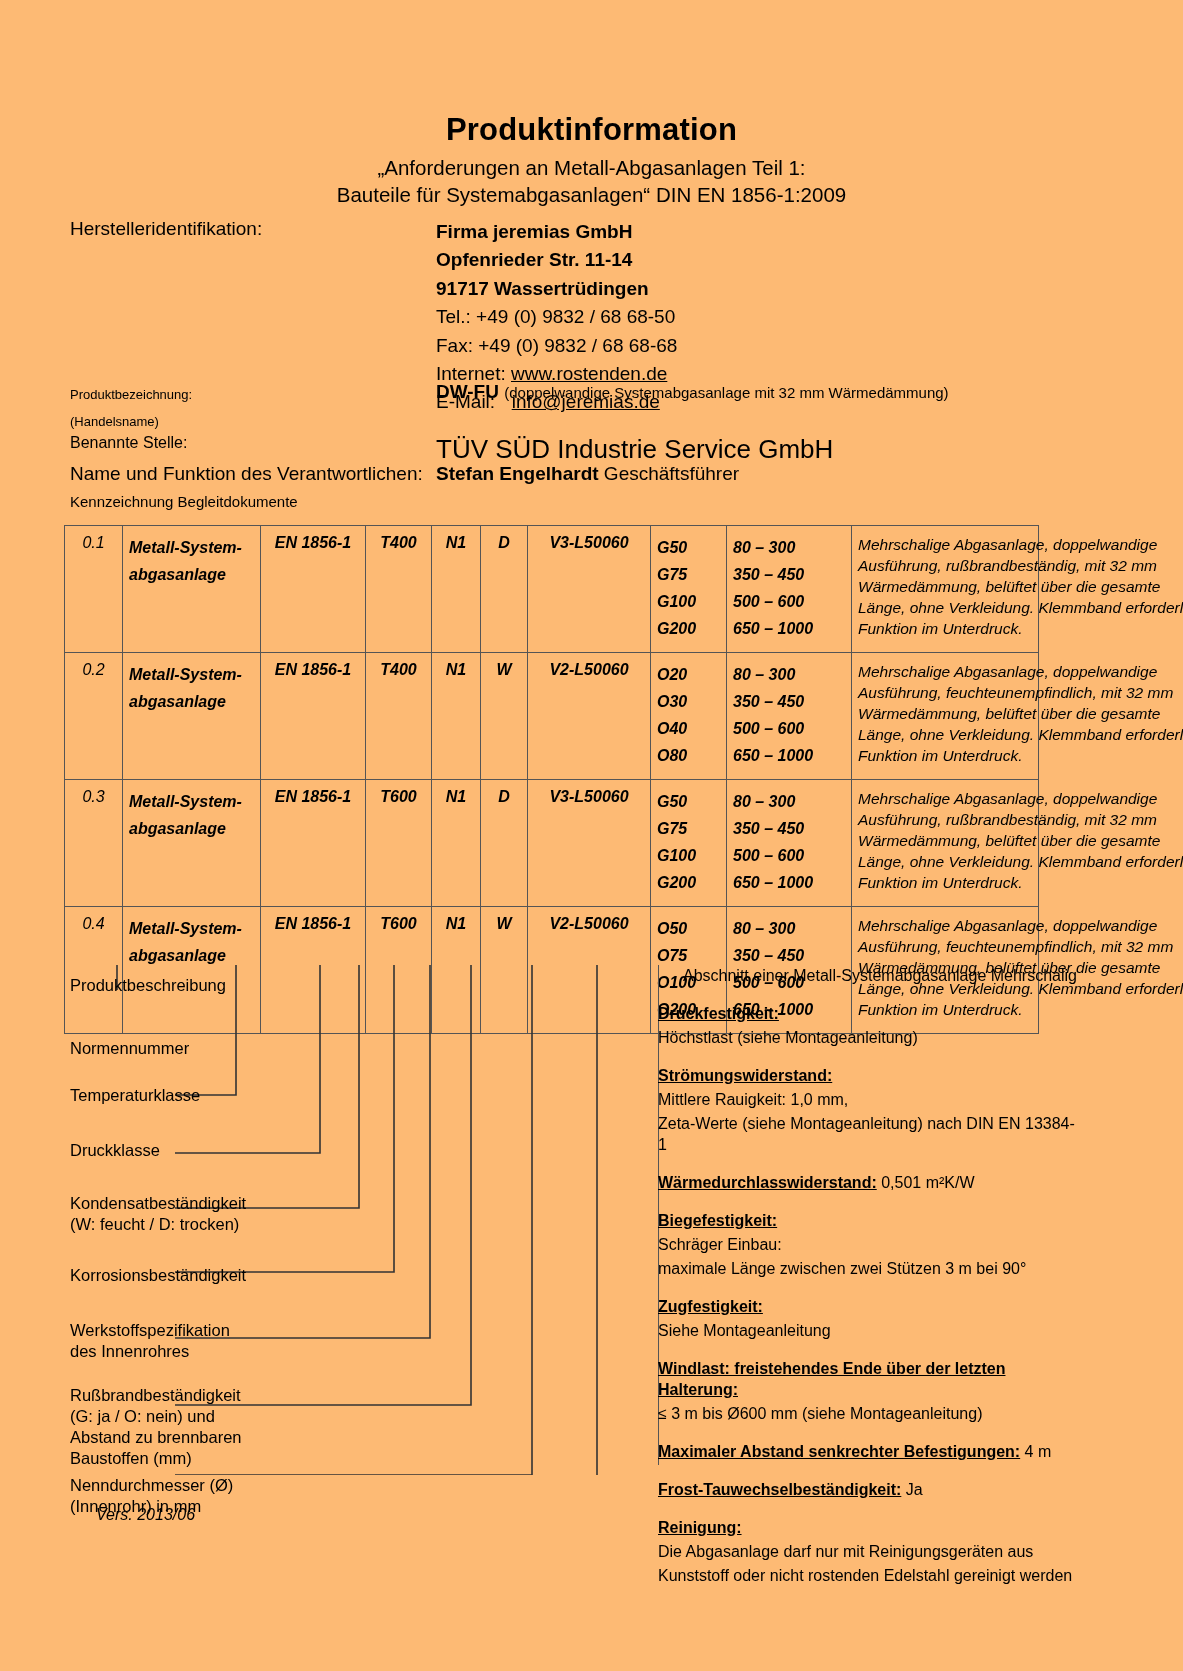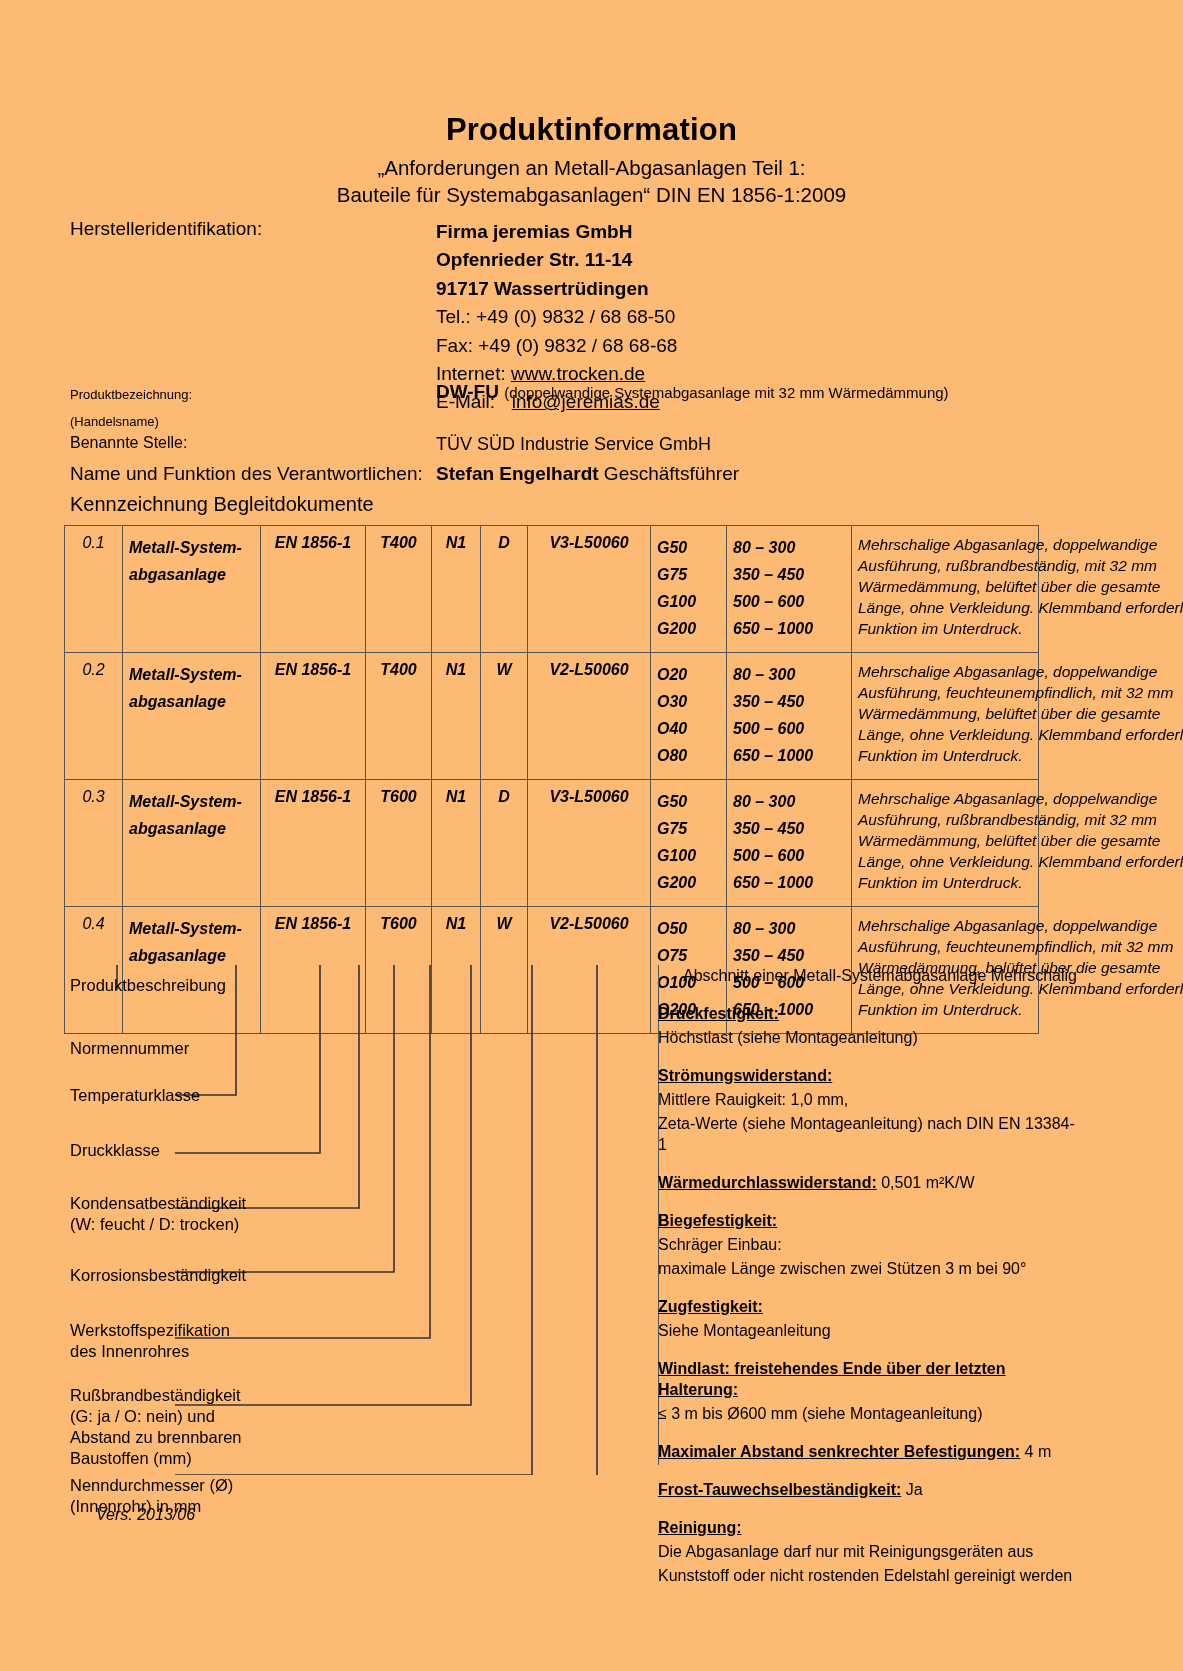--- a/index.html
+++ b/index.html
@@ -27,24 +27,24 @@
   .u { text-decoration: underline; }
   .small-note { font-size: 15px; }
 
   .addr { position: absolute; left: 436px; top: 218px; font-size: 19px; line-height: 28.4px; }
   .addr .b { font-weight: bold; }
 
   .lbl-hersteller { position: absolute; left: 70px; top: 218px; font-size: 19px; }
   .lbl-produkt { position: absolute; left: 70px; top: 381px; font-size: 13px; line-height: 27px; }
   .val-produkt { position: absolute; left: 436px; top: 381px; font-size: 19px; }
   .lbl-benannte { position: absolute; left: 70px; top: 434px; font-size: 16px; }
-  .val-benannte { position: absolute; left: 436px; top: 434px; font-size: 18px; }
+  .val-benannte { position: absolute; left: 436px; top: 434px; font-size: 26px; }
   .lbl-name { position: absolute; left: 70px; top: 463px; font-size: 19px; }
   .val-name { position: absolute; left: 436px; top: 463px; font-size: 19px; }
-  .lbl-kennz { position: absolute; left: 70px; top: 493px; font-size: 20px; }
+  .lbl-kennz { position: absolute; left: 70px; top: 493px; font-size: 15px; }
 
   
   .tbl-wrap { position: absolute; left: 64px; top: 525px; width: 975px; }
   table.main {
     border-collapse: collapse;
     width: 975px;
     table-layout: fixed;
   }
   table.main td {
     border: 1px solid #555;
@@ -98,21 +98,21 @@
   <div class="lbl-hersteller">Herstelleridentifikation:</div>
 
   <div class="addr">
     <div class="b">Firma jeremias GmbH</div>
     <div class="b">Opfenrieder Str. 11-14</div>
     <div class="b">91717 Wassertrüdingen</div>
     <div>Tel.: +49 (0) 9832 / 68 68-50</div>
     <div>Fax: +49 (0) 9832 / 68 68-68</div>
     <div>
       <span>Internet:</span>
-      <span class="u">www.trocken.de</span>
+      <span class="u">www.rostenden.de</span>
     </div>
     <div>
       <span>E-Mail:</span>
       <span style="display:inline-block;width:6px"></span>
       <span class="u">info@jeremias.de</span>
     </div>
   </div>
 
   <div class="lbl-produkt">
     <div>Produktbezeichnung:</div>

